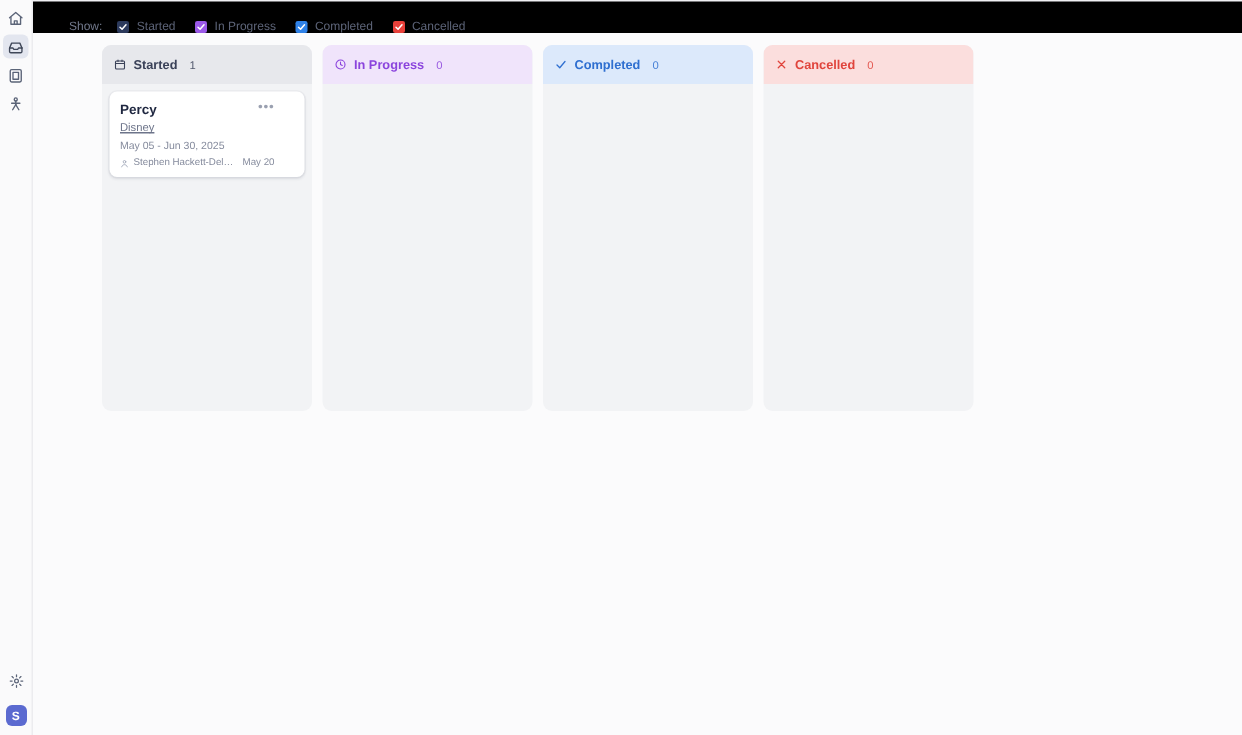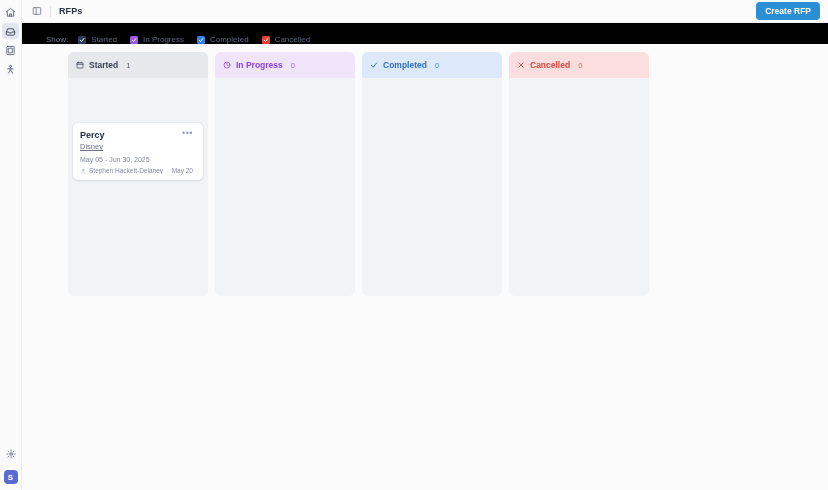--- a/index.html
+++ b/index.html
@@ -102,23 +102,22 @@
     font-size: 8.5px; font-weight: 700;
   }
   .col-head .hicon { display: flex; align-items: center; margin-right: 5px; }
   .col-count { font-size: 7.5px; font-weight: 400; margin-left: 8px; opacity: .85; }
   .col-body { flex: 1 1 auto; padding: 5px; }
 
   
   .card {
     background: #ffffff;
     border-radius: 5px;
-    padding: 7px 10px 6px 7px;
+    padding: 7px 20px 6px 7px;
     box-shadow: 0 1px 2px rgba(22,30,60,.10), 0 0 0 1px rgba(22,30,60,.03);
-    margin-top: 40px;
   }
   .card-top { display: flex; align-items: flex-start; }
   .card-title { font-size: 9px; font-weight: 700; color: #1f2740; line-height: 1.15; flex: 1 1 auto; }
   .card-menu { color: #9aa0b0; font-size: 9px; line-height: 7px; letter-spacing: .5px; cursor: pointer; }
   .card-sub { font-size: 7.5px; color: #6d748a; margin-top: 2px; text-decoration: underline; }
   .card-dates { font-size: 7px; color: #858b9d; margin-top: 5px; }
   .card-foot { display: flex; align-items: center; margin-top: 4px; }
   .card-assignee { display: flex; align-items: center; flex: 1 1 auto; min-width: 0; }
   .card-assignee .pic { margin-right: 3px; display: flex; align-items: center; color: #a3a9ba; }
   .card-assignee-name {
@@ -187,32 +186,20 @@
         </span>
       </div>
       <div class="avatar">
         <span>S</span>
       </div>
     </div>
   </div>
 
   <div class="main">
 
-    <div class="topbar">
-      <span class="panel-toggle">
-        <svg width="10" height="10" viewBox="0 0 24 24" fill="none" stroke="currentColor" stroke-width="2" stroke-linecap="round" stroke-linejoin="round">
-          <rect x="3" y="4" width="18" height="16" rx="2"></rect>
-            <path d="M10 4v16"></path>
-        </svg>
-      </span>
-      <span class="topbar-divider"></span>
-      <span class="topbar-title">RFPs</span>
-      <span class="topbar-spacer"></span>
-      <button class="create-btn">Create RFP</button>
-    </div>
 
     <div class="filterbar">
       <span class="show-label">Show:</span>
 
       <div class="filter-item">
         <span class="cb" style="background:#2c3a5c">
           <svg width="6" height="6" viewBox="0 0 24 24" fill="none" stroke="#ffffff" stroke-width="4" stroke-linecap="round" stroke-linejoin="round">
               <path d="M4 12.5 9.5 18 20 6"></path>
             </svg>
         </span>

